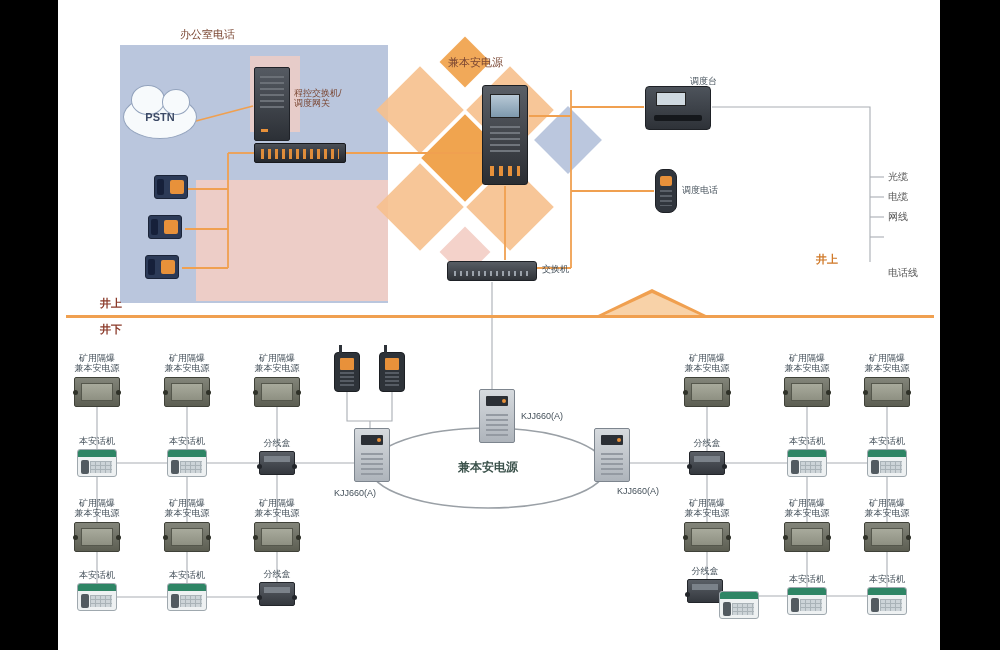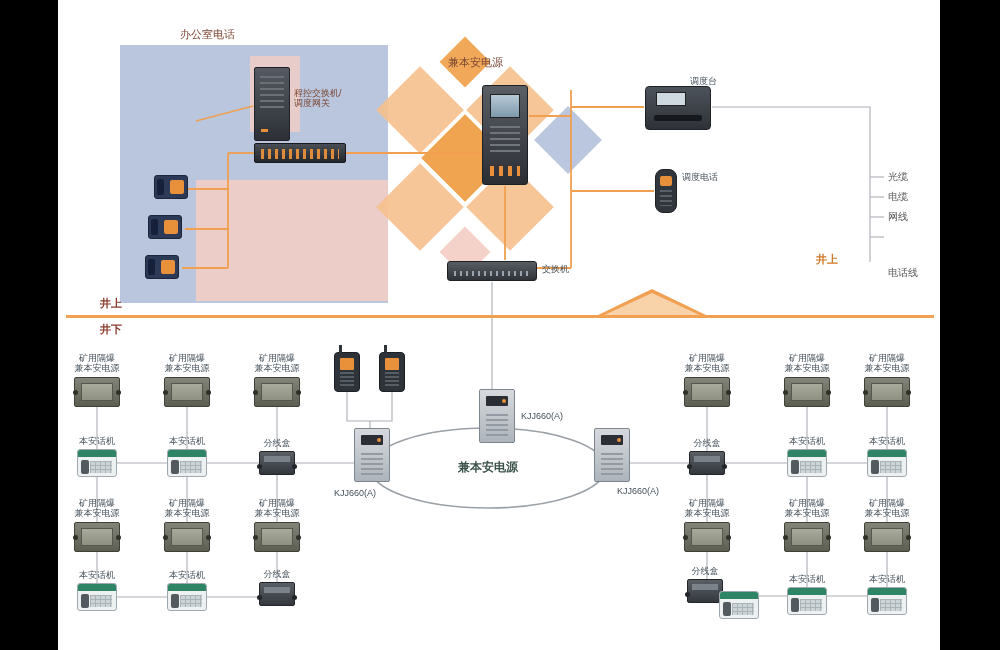--- a/index.html
+++ b/index.html
@@ -173,20 +173,23 @@
       <polyline points="870,237 884,237" fill="none" stroke="#a9aeb4" stroke-width="1.1"></polyline>
       <polyline points="705,596 887,596" fill="none" stroke="#a9aeb4" stroke-width="1.1"></polyline>
       <polyline points="97,597 277,597" fill="none" stroke="#a9aeb4" stroke-width="1.1"></polyline>
     </svg>
 
   <div class="tri" id="hill-back"></div>
   <div class="tri" id="hill-front"></div>
   <div id="ground-line"></div>
 
   <div id="devices">
+      <div class="dev cloud" style="left: 123px; top: 95px; width: 74px; height: 44px;">
+        <span class="dev-text">PSTN</span>
+      </div>
       <div class="dev office-phone" style="left: 154px; top: 175px; width: 34px; height: 24px;">
         <span class="part hs"></span>
         <span class="part keypad"></span>
       </div>
       <div class="dev office-phone" style="left: 148px; top: 215px; width: 34px; height: 24px;">
         <span class="part hs"></span>
         <span class="part keypad"></span>
       </div>
       <div class="dev office-phone" style="left: 145px; top: 255px; width: 34px; height: 24px;">
         <span class="part hs"></span>
@@ -327,21 +330,21 @@
         <span class="part band"></span>
         <span class="part hs"></span>
         <span class="part keys"></span>
       </div>
     </div>
   <div id="texts">
       <div class="dev-label t-brown" style="left: 294px; top: 88px;">程控交换机/
 调度网关</div>
       <div class="dev-label t-brown t-md" style="left: 448px; top: 56px;">兼本安电源</div>
       <div class="dev-label " style="left: 690px; top: 76px;">调度台</div>
-      <div class="dev-label " style="left: 682px; top: 172px;">调度电话</div>
+      <div class="dev-label " style="left: 682px; top: 185px;">调度电话</div>
       <div class="dev-label " style="left: 542px; top: 264px;">交换机</div>
       <div class="dev-label " style="left: 63px; top: 353px; width: 68px; text-align: center;">矿用隔爆
 兼本安电源</div>
       <div class="dev-label " style="left: 153px; top: 353px; width: 68px; text-align: center;">矿用隔爆
 兼本安电源</div>
       <div class="dev-label " style="left: 243px; top: 353px; width: 68px; text-align: center;">矿用隔爆
 兼本安电源</div>
       <div class="dev-label " style="left: 673px; top: 353px; width: 68px; text-align: center;">矿用隔爆
 兼本安电源</div>
       <div class="dev-label " style="left: 773px; top: 353px; width: 68px; text-align: center;">矿用隔爆

